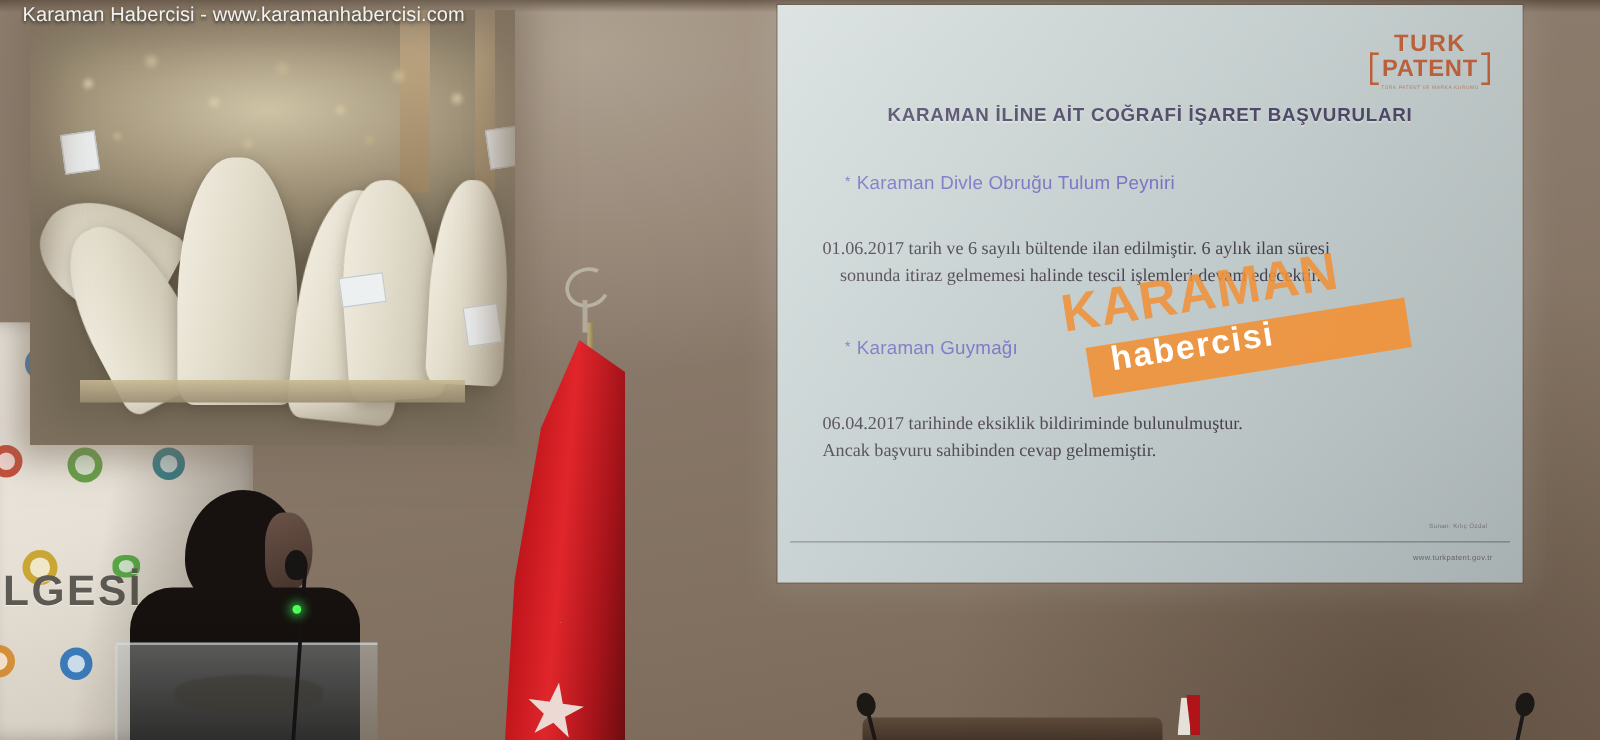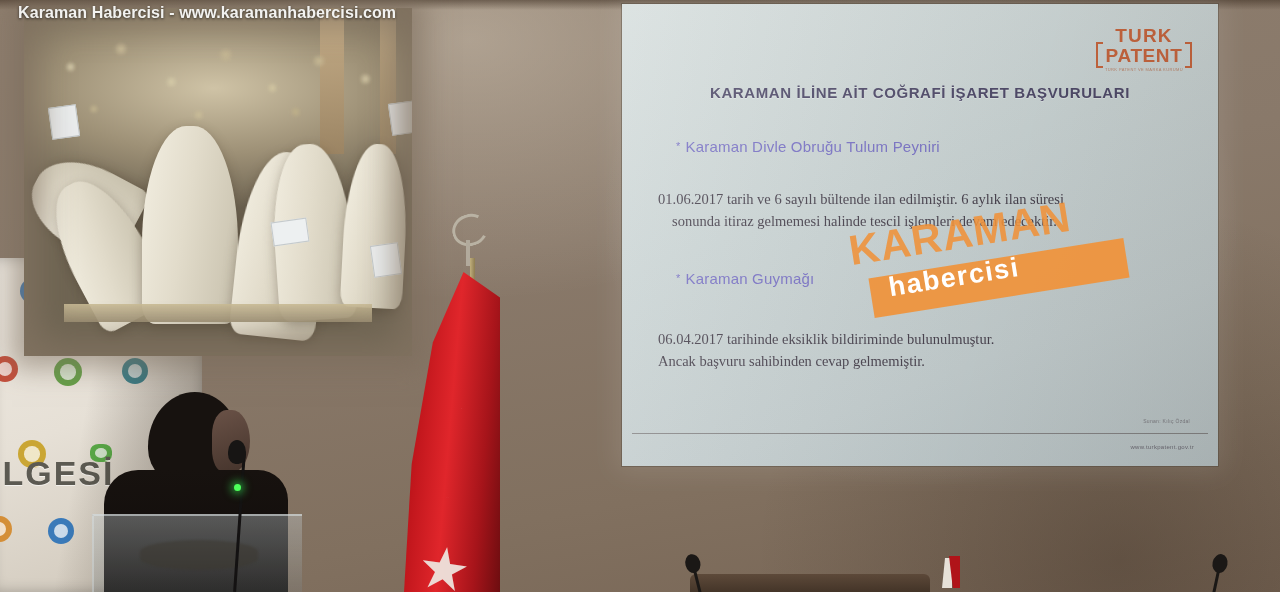--- a/index.html
+++ b/index.html
@@ -259,21 +259,21 @@
     letter-spacing:.3px;opacity:.8;
   }
   .slide-url{
     position:absolute;right:24px;top:440px;font-size:6px;color:#5f5b66;
     letter-spacing:.3px;opacity:.85;
   }
 
   
   .wm-top{
     position:absolute;left:18px;top:4px;
-    font-size:16px;font-weight:700;color:#f2f2f0;letter-spacing:.1px;
+    font-size:16px;font-weight:400;color:#f2f2f0;letter-spacing:.1px;
     text-shadow:0 1px 3px rgba(0,0,0,.65);
     white-space:nowrap;
   }
   .wm-stamp{
     position:absolute;left:848px;top:196px;width:300px;height:130px;
     pointer-events:none;
   }
   .wm-karaman{
     position:absolute;left:0;top:14px;
     transform:rotate(-9deg);

